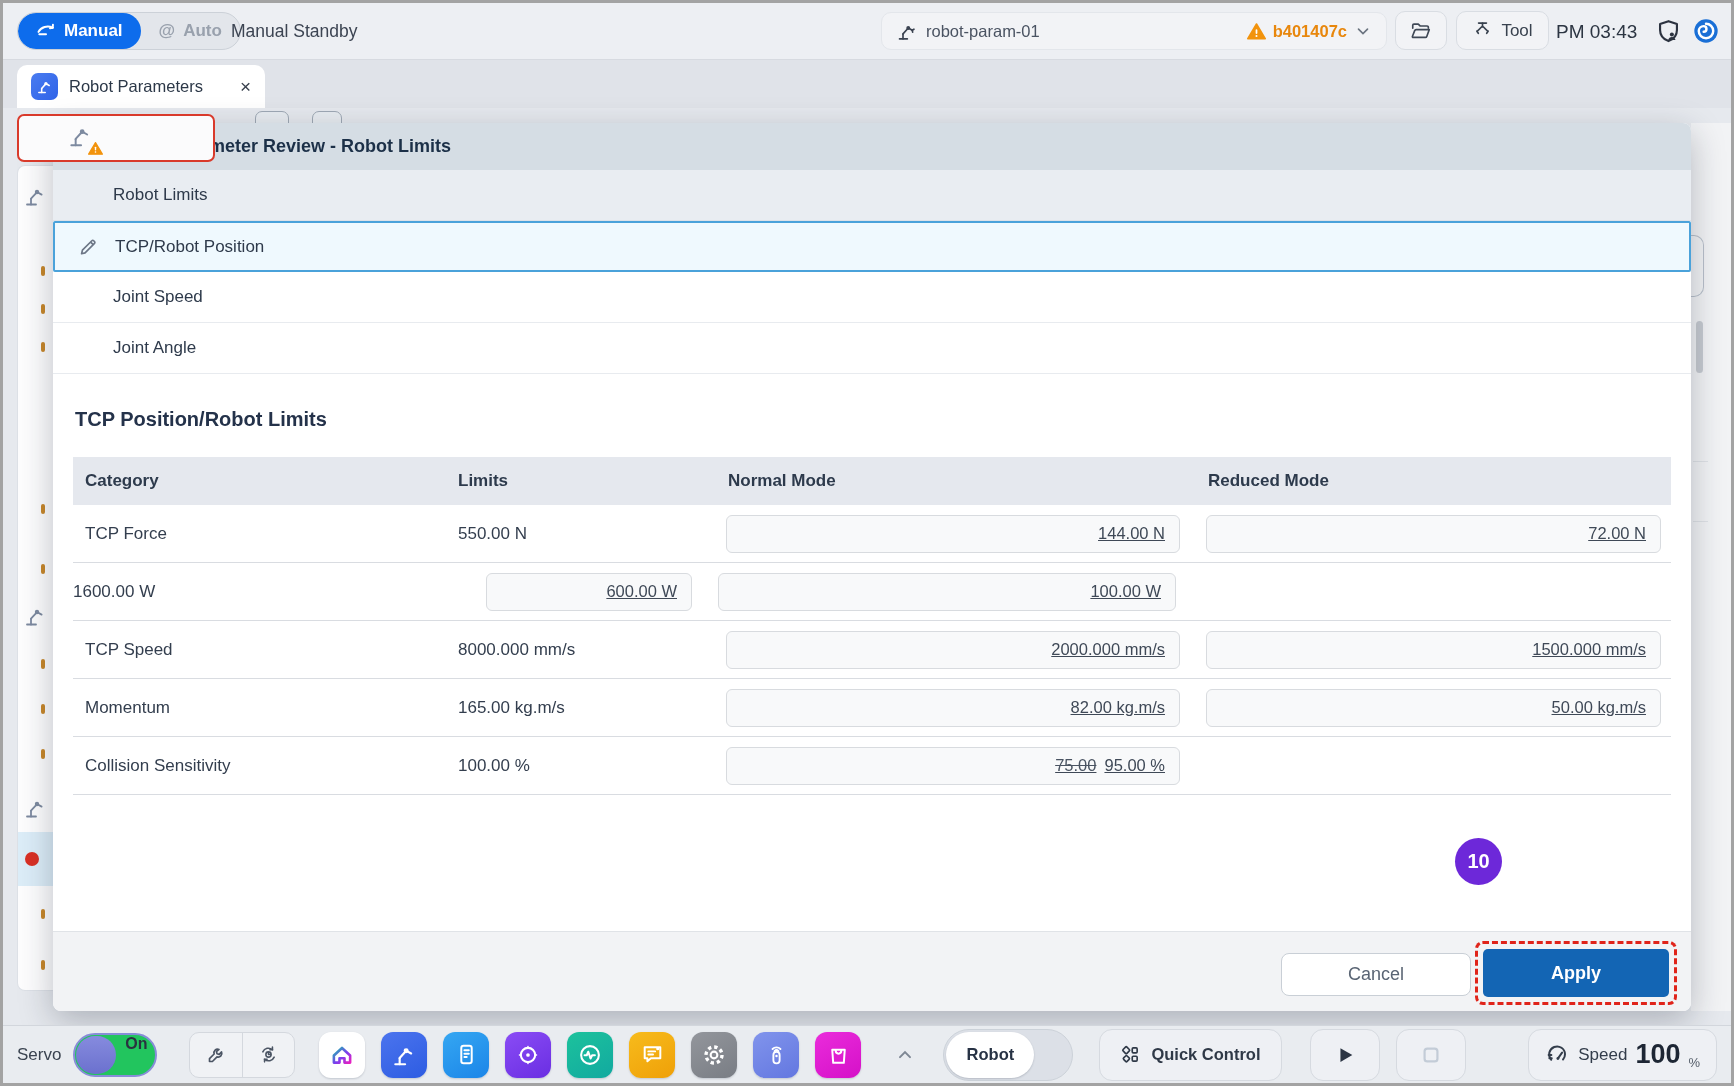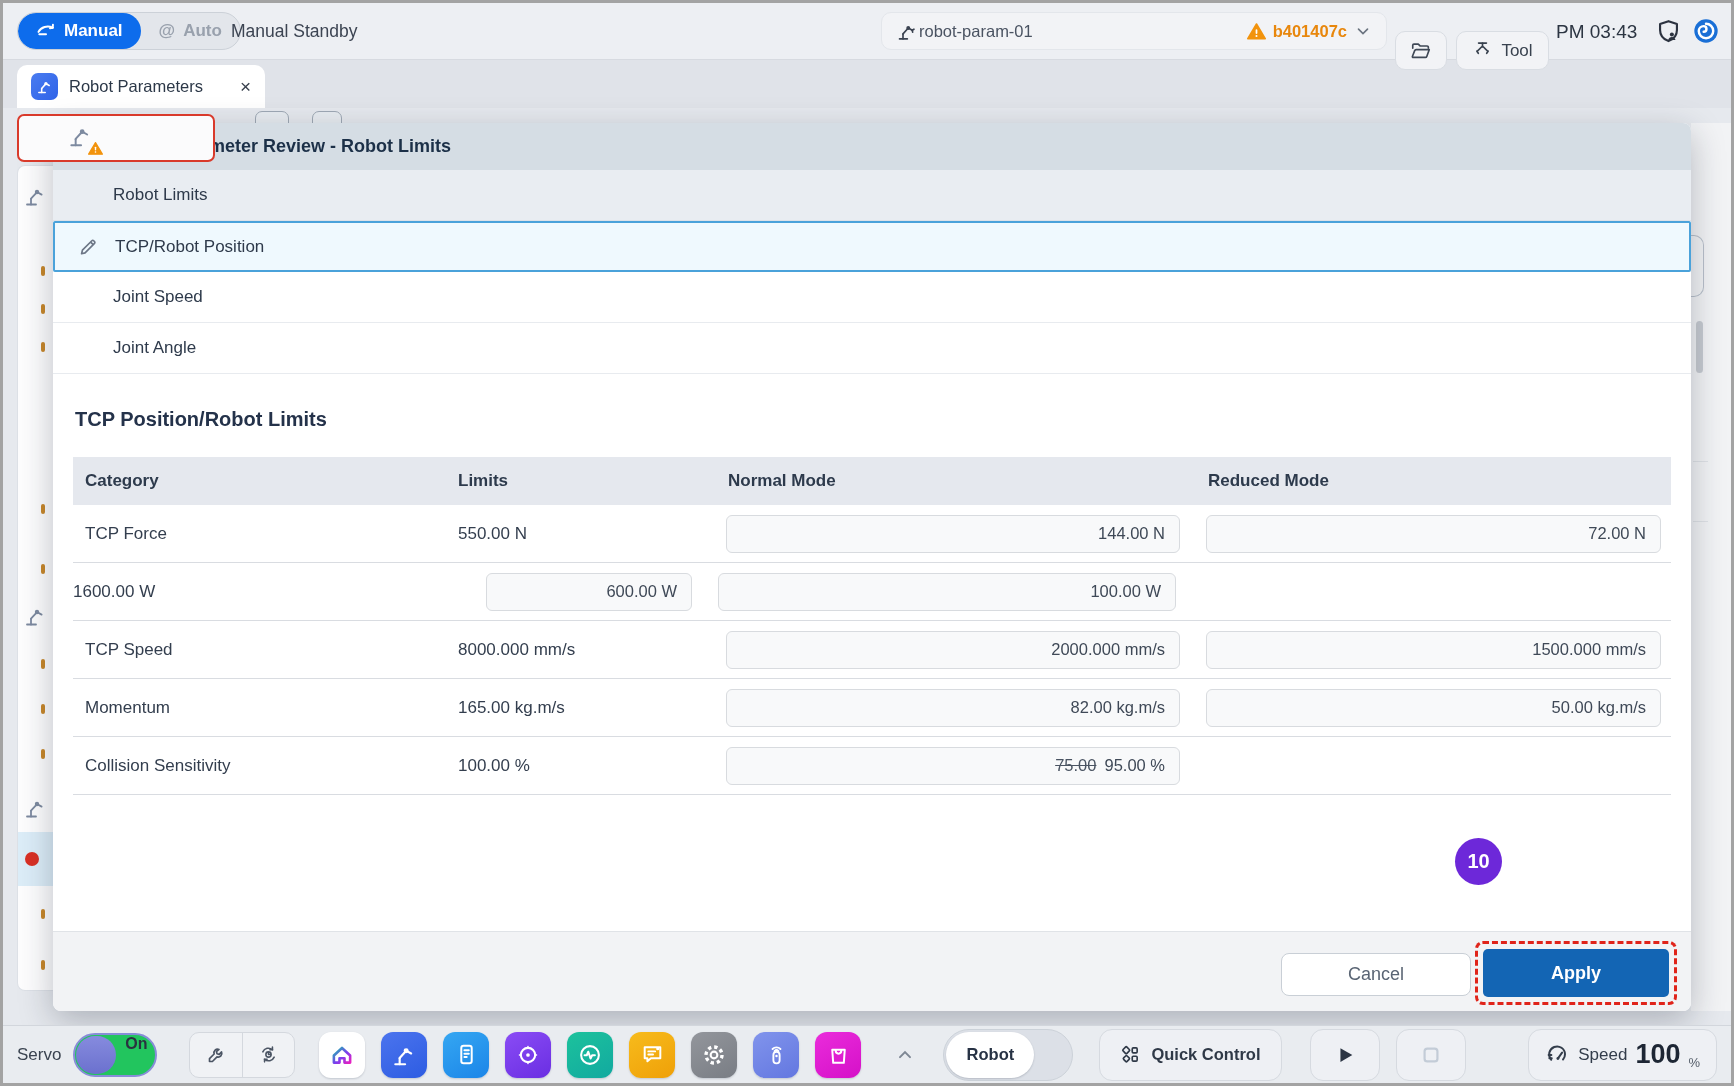--- a/index.html
+++ b/index.html
@@ -12,27 +12,27 @@
   border-bottom:1px solid #d7dae0; z-index:30; }
 .mode-switch { position:absolute; left:14px; top:9px; height:38px; display:flex;
   background:#e3e6eb; border:1px solid #ccd1d8; border-radius:19px; overflow:hidden; }
 .mode-btn { display:flex; align-items:center; gap:8px; padding:0 18px; font-size:17px;
   font-weight:bold; color:#99a1ad; }
 .mode-btn.active { background:#0d6cec; color:#fff; border-radius:19px; }
 .at-glyph { font-size:17px; font-weight:bold; }
 .status-text { position:absolute; left:228px; top:0; height:57px; display:flex; align-items:center;
   font-size:17.5px; font-weight:500; color:#3c4452; }
 .param-pill { position:absolute; left:878px; top:9px; width:506px; height:38px; background:#f2f3f6;
-  border:1px solid #e3e6eb; border-radius:10px; display:flex; align-items:center; padding:0 14px; gap:2px; }
+  border:1px solid #e3e6eb; border-radius:10px; display:flex; align-items:center; padding:0 14px; gap:9px; }
 .param-name { font-size:16.5px; color:#4a5362; }
 .alert-group { margin-left:auto; display:flex; align-items:center; gap:7px; }
 .alert-code { font-size:16.5px; font-weight:bold; color:#e8870d; }
 .tb-btn { position:absolute; top:8px; height:39px; background:#f2f3f6; border:1px solid #d9dde3;
   border-radius:10px; display:flex; align-items:center; justify-content:center; gap:8px;
-  font-size:17px; color:#39424f;margin-top:20px; }
+  font-size:17px; color:#39424f; }
 .folder-btn { left:1392px; width:52px; }
 .tool-btn { left:1453px; width:93px; }
 .time-text { position:absolute; left:1553px; top:0; height:57px; display:flex; align-items:center;
   font-size:19px; font-weight:500; color:#2c3542; }
 .tb-icon { position:absolute; top:13px; width:30px; height:30px; display:flex; align-items:center; justify-content:center; }
 
 
 .tabbar { position:absolute; left:0; top:57px; width:100%; height:48px; background:#e0e3e9; z-index:5; }
 .tab { position:absolute; left:14px; top:5px; width:248px; height:43px; background:#fff;
   border-radius:10px 10px 0 0; display:flex; align-items:center; padding:0 14px; gap:11px; }
@@ -79,21 +79,21 @@
 .pt-head { display:grid; grid-template-columns:385px 240px 488px 1fr; height:48px; background:#e5e8ee;
   align-items:center; font-size:17px; font-weight:600; color:#2d3a4c; }
 .pt-head .c1 { padding-left:12px; }
 .pt-head .c3 { padding-left:30px; }
 .pt-head .c4 { padding-left:22px; }
 .pt-row { display:grid; grid-template-columns:385px 240px 488px 1fr; height:58px; align-items:center;
   border-bottom:1px solid #d9dce1; font-size:17px; color:#333e4e; }
 .pt-row .c1 { padding-left:12px; }
 .val-input { height:38px; background:#f8f9fa; border:1px solid #d8dbdf; border-radius:6px;
   display:flex; align-items:center; justify-content:flex-end; padding-right:14px;
-  font-size:16.5px; color:#3f4957; }
+  font-size:16.5px; color:#3f4957;text-decoration:underline; }
 .c3 .val-input { margin:0 6px 0 28px; }
 .c4 .val-input { margin:0 10px 0 20px; }
 .struck { text-decoration:line-through; margin-right:8px; color:#4a5462; }
 .m-footer { flex:none; height:80px; background:#f2f3f5; border-top:1px solid #e0e3e7;
   border-radius:0 0 8px 8px; position:relative; }
 .cancel-btn { position:absolute; left:1228px; top:21px; width:190px; height:43px; background:#fff;
   border:1px solid #c9cfd6; border-radius:8px; font-size:18px; color:#5a6574;
   display:flex; align-items:center; justify-content:center; font-family:inherit; }
 .apply-anno { position:absolute; left:1422px; top:9px; width:202px; height:64px;
   border:3px dashed #e0241a; border-radius:8px; }

